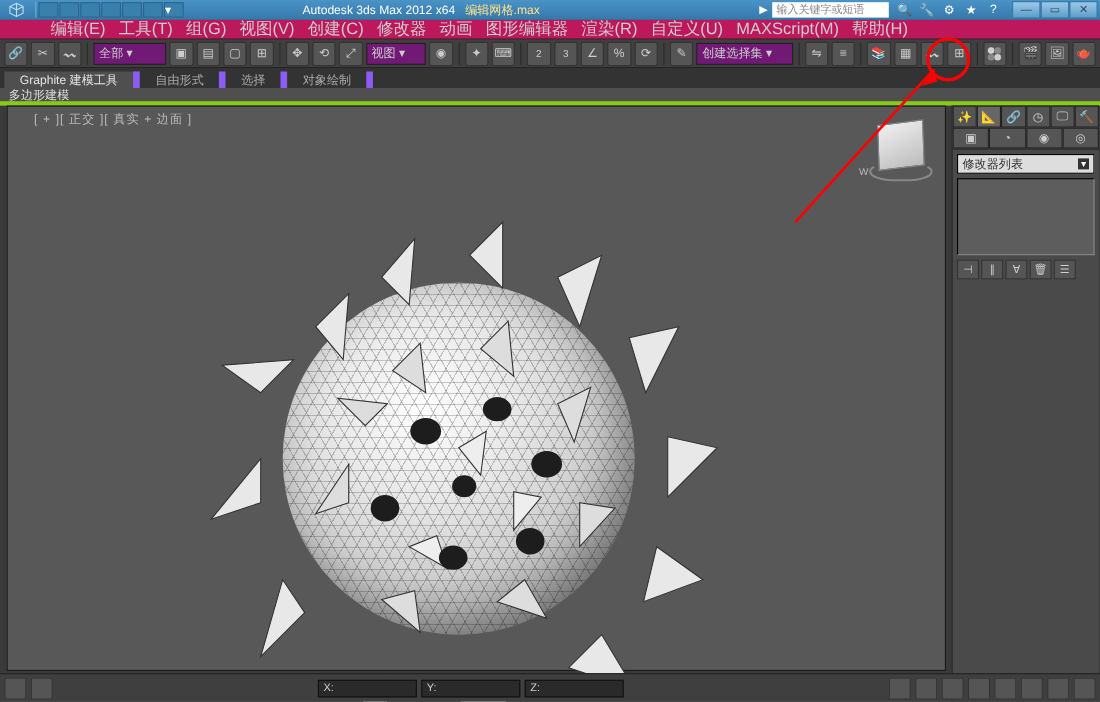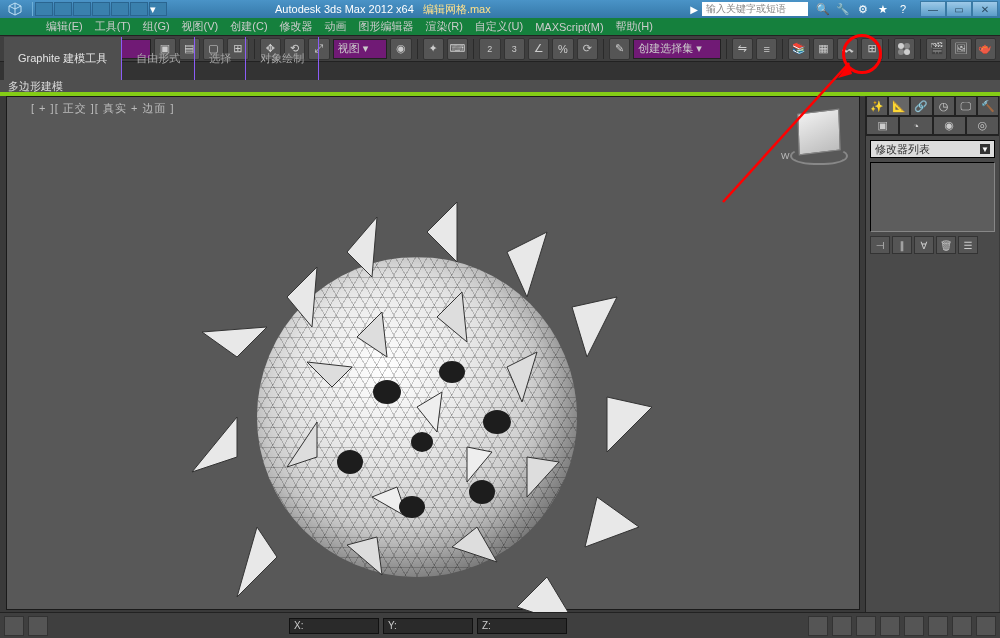--- a/index.html
+++ b/index.html
@@ -13,32 +13,32 @@
   .titlebar .qat .tb { width: 18px; height: 14px; background: #3a80ad; border: 1px solid #2a6590; }
   .titlebar .title { position: absolute; left: 275px; color: #fff; }
   .titlebar .filename { color: #ffe18a; margin-left: 6px; }
   .titlebar .right { position: absolute; right: 2px; top: 1px; display: flex; gap: 2px; align-items: center; }
   .titlebar .search { width: 106px; height: 14px; background: #fff; color: #888; font-size: 10px; padding: 0 4px; margin-right: 4px; overflow:hidden; }
   .titlebar .ib { width: 18px; height: 14px; display:flex; align-items:center; justify-content:center; color:#fff; font-size:11px;}
   .titlebar .winbtns { display: flex; margin-left: 6px; }
   .titlebar .winbtn { width: 26px; height: 16px; background: linear-gradient(#9dc9e8,#5b9dc9); border:1px solid #3a7aa5; display:flex; align-items:center; justify-content:center; font-size:10px; color:#2a4a62;}
   
   
-  .menubar { height: 18px; background: #15803d; border-bottom: 1px solid #222; display: flex; align-items: center; padding-left: 40px; font-size: 11px; }
+  .menubar { height: 18px; background: #be185d; border-bottom: 1px solid #222; display: flex; align-items: center; padding-left: 40px; font-size: 15px; }
   .menubar .mi { color: #ccc; padding: 0 6px; cursor: default; }
   
   
   .toolbar { height: 26px; background: #3f3f3f; border-bottom: 1px solid #222; display: flex; align-items: center; padding: 0 4px; gap: 3px; }
   .tbtn { width: 22px; height: 22px; background: #555; border: 1px solid #333; border-radius: 2px; display:flex; align-items:center; justify-content:center; color:#ccc; font-size:11px;}
   .tsep { width: 1px; height: 20px; background: #2a2a2a; margin: 0 2px; }
   .tsel { height: 20px; background: #701a75; border: 1px solid #222; color: #ccc; font-size: 11px; padding: 0 4px; display:flex; align-items:center;}
   
   
   .ribbon-tabs { height: 18px; background: #333; display: flex; align-items: flex-end; padding-left: 4px; font-size: 11px; }
-  .ribbon-tabs .rtb { padding: 14px 14px; color: #aaa; border-right:1px solid #8b5cf6;}
+  .ribbon-tabs .rtb { padding: 0 14px; color: #aaa; border-right:6px solid #8b5cf6;}
   .ribbon-tabs .rtb.active { background: #4f4f4f; color: #e4e4e4; }
   .polybar { height: 16px; background: #4f4f4f; color: #ddd; font-size: 11px; padding-left: 8px; display:flex; align-items:center; border-bottom:4px solid #84cc16;}
   
   
   .viewport-area { position: absolute; left: 6px; top: 96px; right: 140px; bottom: 28px; background: #585858; border: 1px solid #1a1a1a; }
   .viewport-label { position: absolute; left: 6px; top: 4px; color: #bcbcbc; font-size: 11px; letter-spacing:1px;padding-left:18px;}
   .viewcube { position: absolute; right: 10px; top: 10px; width: 60px; height: 60px; }
   .viewcube .cube { width: 42px; height: 42px; margin: 4px auto; background: linear-gradient(160deg,#f0f0f0,#bcbcbc); border:1px solid #888; transform: skewY(-5deg) rotate(-2deg); position:relative;}
   .viewcube .ring { width: 58px; height: 18px; border: 2px solid #888; border-radius: 50% / 60%; position: absolute; bottom: 2px; left: 1px; border-top-color:transparent;}
   .viewcube .compass { position:absolute; left:-8px; bottom:6px; font-size:9px; color:#bbb;}

